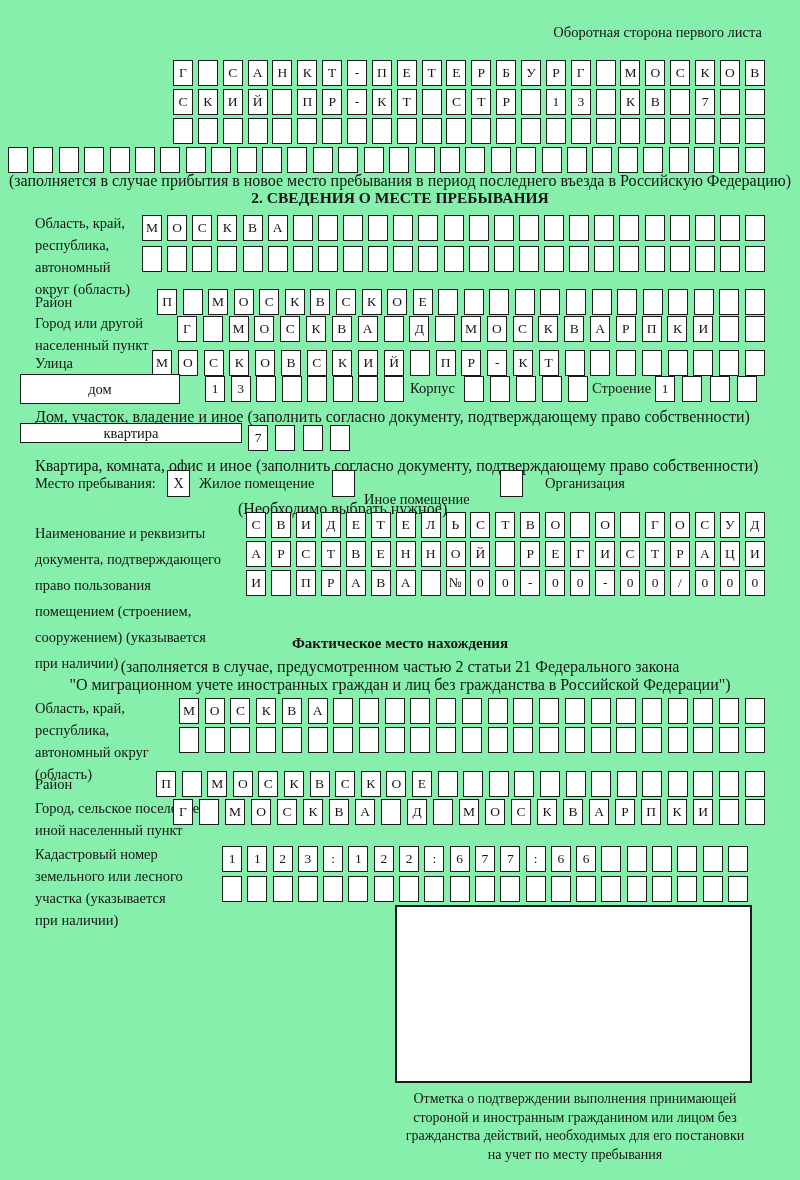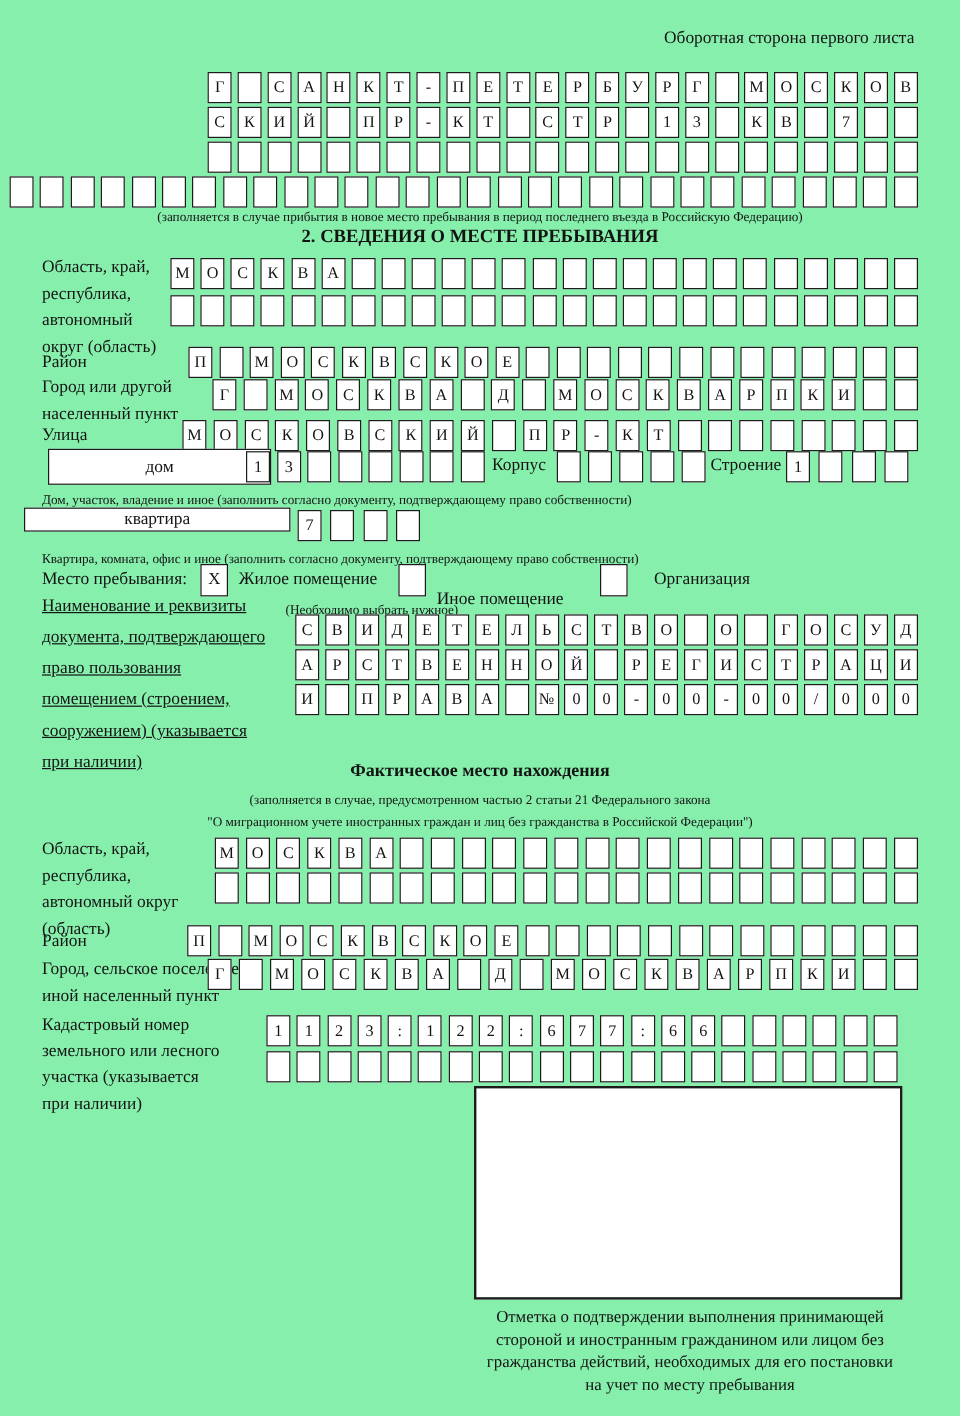--- a/index.html
+++ b/index.html
@@ -12,21 +12,21 @@
     overflow:hidden;
   }
   .label{
     position:absolute;
     font-size:14.5px;
     line-height:22px;
     white-space:pre-line;
   }
   .caption{
     position:absolute;
-    font-size:11px;
+    font-size:16px;
     line-height:18px;
   }
   .center{left:0;right:0;text-align:center;}
   .bold{font-weight:bold;}
   .grid-row{
     position:absolute;
     display:flex;
     justify-content:space-between;
   }
   .cell{
@@ -326,21 +326,21 @@
       <span class="cell"></span>
       <span class="cell"></span>
       <span class="cell"></span>
       <span class="cell"></span>
       <span class="cell"></span>
       <span class="cell"></span>
       <span class="cell"></span>
       <span class="cell"></span>
     </div>
 
-  <div class="widebox" style="left: 20px; top: 374px; width: 186px; height: 30px; margin-left: 20px;">
+  <div class="widebox" style="left: 20px; top: 374px; width: 160px; height: 30px;">
     <span>дом</span>
   </div>
   <div class="grid-row" style="left: 205px; top: 376px; width: 199px;">
       <span class="cell">1</span>
       <span class="cell">3</span>
       <span class="cell"></span>
       <span class="cell"></span>
       <span class="cell"></span>
       <span class="cell"></span>
       <span class="cell"></span>
@@ -376,21 +376,21 @@
 
   <div class="inline-label" style="left:35px;top:475px;">Место пребывания:</div>
   <div class="checkbox" style="left:167px;top:470px;">X</div>
   <div class="inline-label" style="left:199px;top:475px;">Жилое помещение</div>
   <div class="checkbox" style="left:332px;top:470px;"></div>
   <div class="inline-label" style="left:364px;top:475px;margin-top:16px;">Иное помещение</div>
   <div class="checkbox" style="left:500px;top:470px;"></div>
   <div class="inline-label" style="left:545px;top:475px;">Организация</div>
   <div class="caption" style="left:238px;top:500px;">(Необходимо выбрать нужное)</div>
 
-  <div class="label doc-label" style="left:35px;top:492px;text-decoration:underline;">Наименование и реквизиты
+  <div class="label doc-label" style="left:35px;top:520px;">Наименование и реквизиты
 документа, подтверждающего
 право пользования
 помещением (строением,
 сооружением) (указывается
 при наличии)</div>
   <div class="grid-row" style="left: 246px; top: 512px; width: 519px;">
       <span class="cell">С</span>
       <span class="cell">В</span>
       <span class="cell">И</span>
       <span class="cell">Д</span>

